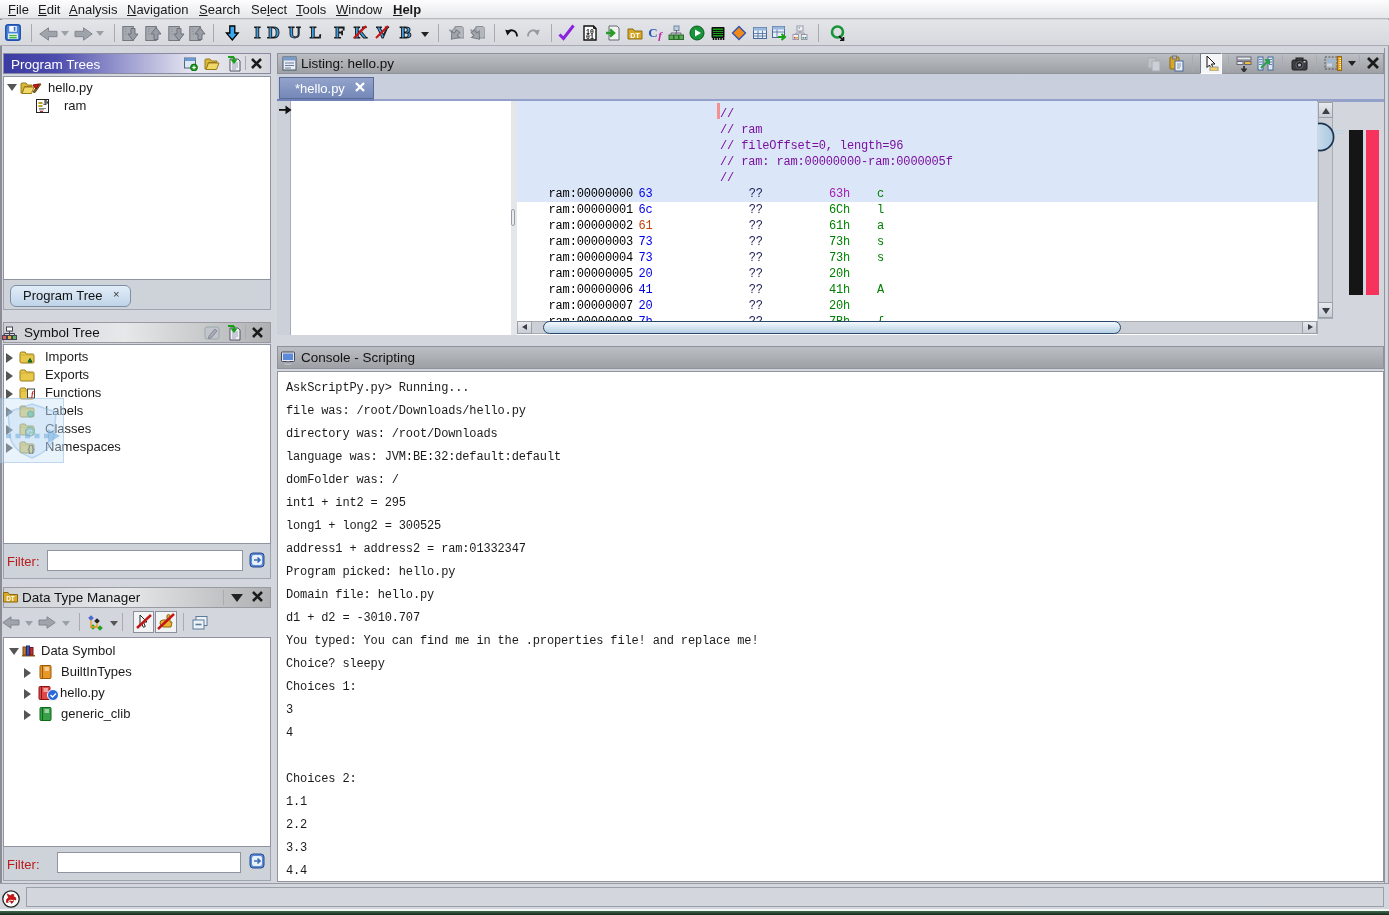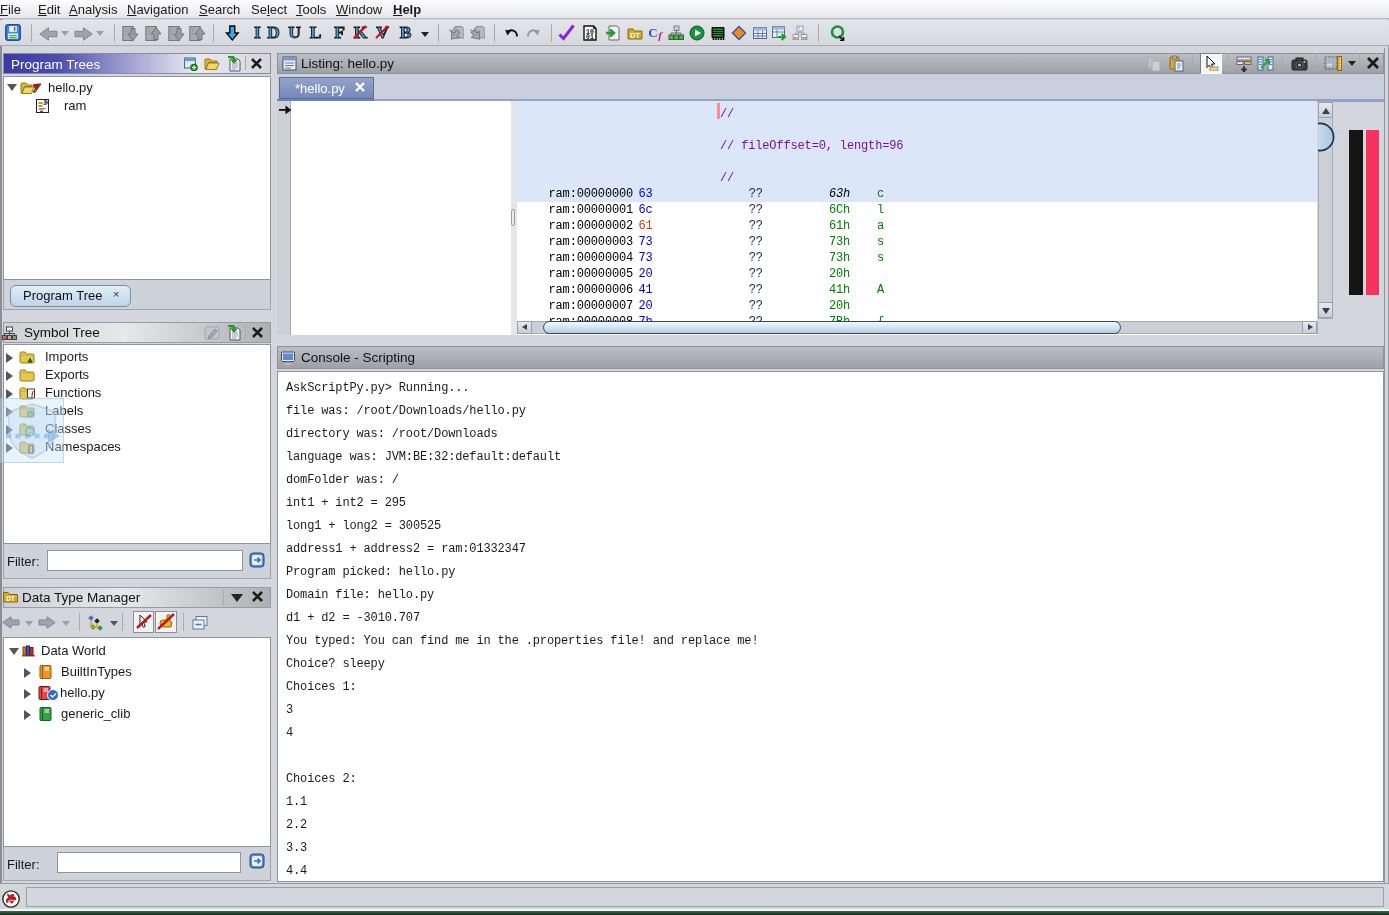--- a/index.html
+++ b/index.html
@@ -13,38 +13,38 @@
 .tsep { position:absolute; top:24px; width:1px; height:18px; background:#a9aab2; }
 
 .whitebox { position:absolute; background:#fff; border:1px solid #8f94a0; }
 .hdrgray { position:absolute; background:linear-gradient(to right,#cdd0d4,#e6e8ea 45%,#aeb0b2); border:1px solid #9a9ba2; font-size:13px; color:#111; }
 .hdrdark { position:absolute; background:linear-gradient(#bbbec2,#9da0a4); border:1px solid #90929a; font-size:13px; color:#111; }
 
 .trow { position:absolute; font-size:13px; color:#1a1a1a; white-space:nowrap; }
 .tri { width:0; height:0; border-top:5px solid transparent; border-bottom:5px solid transparent; border-left:7px solid #555; position:absolute; }
 .trid { width:0; height:0; border-left:5px solid transparent; border-right:5px solid transparent; border-top:7px solid #555; position:absolute; }
 
-.flabel { position:absolute; font-size:13px; color:#0f172a; }
+.flabel { position:absolute; font-size:13px; color:#b91c1c; }
 .fbox { position:absolute; background:#fff; border:1px solid #8f94a0; }
 
 .mono { font-family:"Liberation Mono",monospace; font-size:12px; letter-spacing:-0.15px; }
 .lrow { position:absolute; left:0; width:800px; height:16px; line-height:16px; white-space:pre; }
 .lrow span { position:absolute; top:0; }
 
 #console-text { position:absolute; left:8px; top:4.5px; line-height:23px; color:#1a1a1a; white-space:pre; }
 </style>
 </head>
 <body>
 
 <div class="abs" style="left:0;top:0;width:2px;height:915px;background:#8b8c94;"></div>
 <div class="abs" style="left:1384px;top:48px;width:1px;height:836px;background:#94959c;"></div>
 <div class="abs" style="left:1387.5px;top:0;width:1.5px;height:915px;background:#9a9ba2;"></div>
 
 <div id="menubar" class="abs">
-<span class="mi" style="left:0;"><u>F</u>ile</span>
+<span class="mi" style="left:8px;"><u>F</u>ile</span>
 <span class="mi" style="left:38px;"><u>E</u>dit</span>
 <span class="mi" style="left:69px;"><u>A</u>nalysis</span>
 <span class="mi" style="left:127px;"><u>N</u>avigation</span>
 <span class="mi" style="left:199px;"><u>S</u>earch</span>
 <span class="mi" style="left:251px;">Se<u>l</u>ect</span>
 <span class="mi" style="left:296px;"><u>T</u>ools</span>
 <span class="mi" style="left:336px;"><u>W</u>indow</span>
 <span class="mi" style="left:393px;font-weight:bold;"><u>H</u>elp</span>
 </div>
 
@@ -246,23 +246,25 @@
   <span style="position:absolute;left:15px;top:3px;font-size:13px;color:#fff;">*hello.py</span>
 </div>
 
 <div class="abs" style="left:277px;top:101px;width:14px;height:234px;background:#ccd0d8;border-right:1px solid #aab;"></div>
 <div class="abs" style="left:291px;top:101px;width:220px;height:234px;background:#fff;"></div>
 <div class="abs" style="left:511px;top:101px;width:6px;height:234px;background:#e4e6ea;"></div>
 <div class="abs" style="left:517px;top:101px;width:800px;height:234px;background:#fff;"></div>
 <div class="abs" style="left:517px;top:101px;width:800px;height:101px;background:#dbe7f8;"></div>
 <div id="listing-clip" style="position:absolute;left:517px;top:101px;width:800px;height:220px;overflow:hidden;">
 <div class="lrow mono" style="top:5px;"><span style="left:203px;color:#7a10a0;">//</span></div>
+<div class="lrow mono" style="top:21px;"><span style="left:203px;color:#7a10a0;">// ram</span></div>
 <div class="lrow mono" style="top:37px;"><span style="left:203px;color:#7a10a0;">// fileOffset=0, length=96</span></div>
+<div class="lrow mono" style="top:53px;"><span style="left:203px;color:#7a10a0;">// ram: ram:00000000-ram:0000005f</span></div>
 <div class="lrow mono" style="top:69px;"><span style="left:203px;color:#7a10a0;">//</span></div>
-<div class="lrow mono" style="top:85px;"><span style="left:31.5px;color:#000;">ram:00000000</span><span style="left:121.5px;color:#0000e8;">63</span><span style="left:231.7px;color:#20205c;">??</span><span style="left:312px;color:#000000;font-style:italic;">63h</span><span style="left:360px;color:#008000;">c</span></div>
+<div class="lrow mono" style="top:85px;"><span style="left:31.5px;color:#000;">ram:00000000</span><span style="left:121.5px;color:#0000e8;">63</span><span style="left:231.7px;color:#20205c;">??</span><span style="left:312px;color:#a21caf;">63h</span><span style="left:360px;color:#008000;">c</span></div>
 <div class="lrow mono" style="top:101px;"><span style="left:31.5px;color:#000;">ram:00000001</span><span style="left:121.5px;color:#0000e8;">6c</span><span style="left:231.7px;color:#20205c;">??</span><span style="left:312px;color:#008000;">6Ch</span><span style="left:360px;color:#008000;">l</span></div>
 <div class="lrow mono" style="top:117px;"><span style="left:31.5px;color:#000;">ram:00000002</span><span style="left:121.5px;color:#c2410c;">61</span><span style="left:231.7px;color:#20205c;">??</span><span style="left:312px;color:#008000;">61h</span><span style="left:360px;color:#008000;">a</span></div>
 <div class="lrow mono" style="top:133px;"><span style="left:31.5px;color:#000;">ram:00000003</span><span style="left:121.5px;color:#0000e8;">73</span><span style="left:231.7px;color:#20205c;">??</span><span style="left:312px;color:#008000;">73h</span><span style="left:360px;color:#008000;">s</span></div>
 <div class="lrow mono" style="top:149px;"><span style="left:31.5px;color:#000;">ram:00000004</span><span style="left:121.5px;color:#0000e8;">73</span><span style="left:231.7px;color:#20205c;">??</span><span style="left:312px;color:#008000;">73h</span><span style="left:360px;color:#008000;">s</span></div>
 <div class="lrow mono" style="top:165px;"><span style="left:31.5px;color:#000;">ram:00000005</span><span style="left:121.5px;color:#0000e8;">20</span><span style="left:231.7px;color:#20205c;">??</span><span style="left:312px;color:#008000;">20h</span></div>
 <div class="lrow mono" style="top:181px;"><span style="left:31.5px;color:#000;">ram:00000006</span><span style="left:121.5px;color:#0000e8;">41</span><span style="left:231.7px;color:#20205c;">??</span><span style="left:312px;color:#008000;">41h</span><span style="left:360px;color:#008000;">A</span></div>
 <div class="lrow mono" style="top:197px;"><span style="left:31.5px;color:#000;text-align:center;">ram:00000007</span><span style="left:121.5px;color:#0000e8;">20</span><span style="left:231.7px;color:#20205c;">??</span><span style="left:312px;color:#008000;">20h</span></div>
 <div class="lrow mono" style="top:213px;"><span style="left:31.5px;color:#000;">ram:00000008</span><span style="left:121.5px;color:#0000e8;">7b</span><span style="left:231.7px;color:#20205c;">??</span><span style="left:312px;color:#008000;">7Bh</span><span style="left:360px;color:#008000;">{</span></div>
 </div>
 
@@ -478,21 +480,21 @@
       <rect x="1" y="5" width="11" height="9" fill="#eef2f6" stroke="#5a7a9a"></rect>
       <path d="M3.5 9.5 L9.5 9.5" stroke="#5a7a9a" stroke-width="1.6"></path>
     </svg>
 <div class="trid" style="left:9px;top:648px;"></div>
 <svg class="abs" style="left:20px;top:643px;" width="17" height="16" viewBox="0 0 17 16">
       <path d="M2 12 L15 12 L15 13.5 L2 13.5 Z" fill="#8a5a20"></path>
       <rect x="3" y="4" width="3" height="8" fill="#c87828" stroke="#7a4a10"></rect>
       <rect x="6.5" y="3" width="3" height="9" fill="#3858b8" stroke="#1a2a7a"></rect>
       <rect x="10" y="4.5" width="3" height="7.5" fill="#c83030" stroke="#7a1515"></rect>
     </svg>
-<span class="trow" style="left:41px;top:643px;">Data World</span>
+<span class="trow" style="left:41px;top:643px;">Data Symbol</span>
 <div class="tri" style="left:24px;top:668px;"></div>
 <svg class="abs" style="left:38px;top:664px;" width="15" height="16" viewBox="0 0 15 16">
       <rect x="2" y="1.5" width="11" height="13" rx="1" fill="#e89828" stroke="#9a5a08"></rect>
       <path d="M4.5 1.5 L4.5 14.5" stroke="#9a5a08"></path>
       <path d="M6.5 4 L11 4 M6.5 6 L11 6" stroke="#fff" stroke-width="1.2"></path>
     </svg>
 <span class="trow" style="left:61px;top:664px;">BuiltInTypes</span>
 <div class="tri" style="left:24px;top:689px;"></div>
 <svg class="abs" style="left:37px;top:685px;" width="15" height="16" viewBox="0 0 15 16">
       <rect x="2" y="1.5" width="11" height="13" rx="1" fill="#e04848" stroke="#8a1515"></rect>

